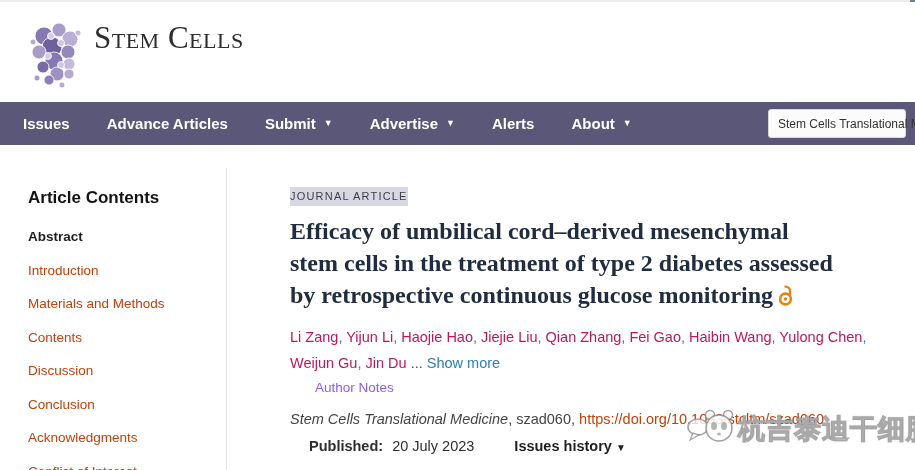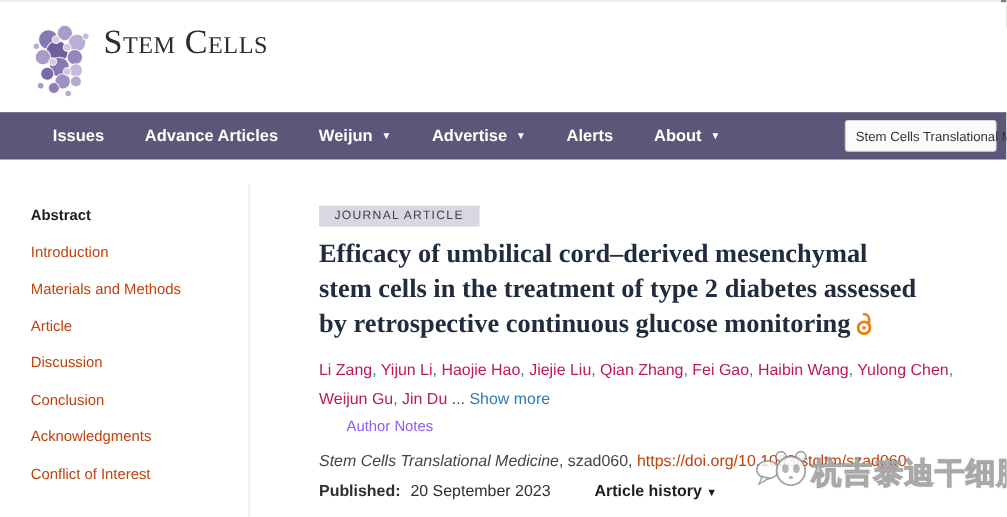--- a/index.html
+++ b/index.html
@@ -18,21 +18,21 @@
     font-family:"Liberation Serif", serif; color:#2d2d2d;
     font-variant:small-caps; line-height:1.02; letter-spacing:.5px;
   }
   .logo-line { font-size:31px; font-weight:500; }
   .reg-mark { font-size:10px; vertical-align:18px; font-variant:normal; letter-spacing:0; }
 
   
   .primary-nav {
     position:absolute; top:102px; left:0; right:0; height:43px;
     background:#5b5778; display:flex; align-items:center;
-    padding-left:48px; box-sizing:border-box;
+    padding-left:23px; box-sizing:border-box;
   }
   .nav-item {
     color:#fff; font-size:15px; font-weight:700; margin-right:37px;
     text-decoration:none; display:flex; align-items:center; gap:8px; cursor:pointer; white-space:nowrap;
   }
   .caret { font-size:9px; line-height:1; }
   .journal-select {
     position:absolute; right:9px; top:7px; width:138px; height:29px;
     background:#fbfbfb; border:1px solid #d8d8d8; border-radius:3px;
     display:flex; align-items:center; justify-content:space-between;
@@ -45,42 +45,42 @@
   .toc { position:absolute; left:28px; top:188px; width:185px; }
   .toc-title { font-size:17px; font-weight:700; color:#141414; margin:0 0 21px 0; }
   .toc-list { list-style:none; margin:0; padding:0; }
   .toc-list li { font-size:13.5px; color:#c2410c; margin-bottom:18.5px; cursor:pointer; }
   .toc-list li.active { font-weight:700; color:#1e1e1e; }
 
   
   .article-main { position:absolute; left:290px; top:186px; width:606px; }
   .badge {
     display:inline-block; background:#d7d8e3; color:#3f4045;
-    font-size:11px; letter-spacing:1.2px; padding:3px 14px 4px;
+    font-size:11px; letter-spacing:1.2px; padding:3px 0 4px;
   }
   .article-title {
     font-family:"Liberation Serif", serif; font-size:24px; line-height:1.33;
     color:#212d3e; margin:10px 0 0; max-width:545px; font-weight:700;
   }
   .oa-icon { display:inline-block; vertical-align:-3px; margin-left:4px; }
   .authors {
     margin:9px 0 0; width:594px; font-size:14.5px; line-height:1.82; color:#2e7cb5;
   }
   .author { color:#be185d; cursor:pointer; }
   .ellipsis { color:#4a4a4a; }
   .show-more { color:#2e7cb5; cursor:pointer; text-decoration:none;text-align:center; }
   .author-notes {
     margin:4px 0 0 25px; font-size:13.5px; color:#8b5cf6; cursor:pointer;
     display:inline-block; text-decoration:none;
   }
   .citation { margin:15px 0 0; font-size:14.5px; color:#454545; }
   .journal-name { font-style:italic; }
   .doi-link { color:#c2410c; text-decoration:none; cursor:pointer; }
   .pub-line { margin:11px 0 0; font-size:14.5px; color:#2e2e2e; }
-  .pub-label { font-weight:700; margin-right:9px; }
+  .pub-label { font-weight:700; margin-right:9px;margin-left:19px; }
   .history { font-weight:700; margin-left:40px; color:#1e1e1e; cursor:pointer; }
   .history .caret { font-size:10px; margin-left:4px; }
 
   
   .watermark {
     position:absolute; left:686px; top:406px; display:flex; align-items:center;
     z-index:5; pointer-events:none;
   }
   .wm-text {
     font-family:sans-serif; font-size:27px; font-weight:700; letter-spacing:1px;
@@ -130,21 +130,21 @@
 
 <nav class="primary-nav">
   <div id="nav-items" style="display:flex;align-items:center;">
       <a class="nav-item">
         <span>Issues</span>
       </a>
       <a class="nav-item">
         <span>Advance Articles</span>
       </a>
       <a class="nav-item">
-        <span>Weijun</span>
+        <span>Submit</span>
         <span class="caret">▼</span>
       </a>
       <a class="nav-item">
         <span>Advertise</span>
         <span class="caret">▼</span>
       </a>
       <a class="nav-item">
         <span>Alerts</span>
       </a>
       <a class="nav-item">
@@ -153,25 +153,26 @@
       </a>
     </div>
   <div class="journal-select">
     <span>Stem Cells Translational M</span>
 
   </div>
 </nav>
 
 <div class="divider-v"></div>
 <aside class="toc">
+  <h2 class="toc-title">Article Contents</h2>
   <ul class="toc-list" id="toc-list">
       <li class="active">Abstract</li>
       <li>Introduction</li>
       <li>Materials and Methods</li>
-      <li>Article</li>
+      <li>Contents</li>
       <li>Discussion</li>
       <li>Conclusion</li>
       <li>Acknowledgments</li>
       <li>Conflict of Interest</li>
     </ul>
 </aside>
 
 <main class="article-main">
   <span class="badge">JOURNAL ARTICLE</span>
 
@@ -180,21 +181,21 @@
       <circle cx="8.5" cy="14" r="5.4" fill="none" stroke="#e8830c" stroke-width="2.6"></circle>
       <circle cx="8.5" cy="14" r="1.7" fill="#e8830c"></circle>
     </svg></span></h1>
 
   <p class="authors" id="authors"><span class="author">Li Zang</span>, <span class="author">Yijun Li</span>, <span class="author">Haojie Hao</span>, <span class="author">Jiejie Liu</span>, <span class="author">Qian Zhang</span>, <span class="author">Fei Gao</span>, <span class="author">Haibin Wang</span>, <span class="author">Yulong Chen</span>, <span class="author">Weijun Gu</span>, <span class="author">Jin Du</span><span class="ellipsis"> ... </span><a class="show-more">Show more</a></p>
 
   <a class="author-notes">Author Notes</a>
 
   <p class="citation"><span class="journal-name">Stem Cells Translational Medicine</span><span>, szad060, </span><a class="doi-link">https://doi.org/10.1093/stcltm/szad060</a></p>
 
-  <p class="pub-line"><span class="pub-label">Published:</span><span>20 September 2023</span><span class="history"><span>Article history</span><span class="caret">▼</span></span></p>
+  <p class="pub-line"><span class="pub-label">Published:</span><span>20 July 2023</span><span class="history"><span>Issues history</span><span class="caret">▼</span></span></p>
 </main>
 
 <div class="watermark">
   <span>
     <svg width="52" height="42" viewBox="0 0 52 42">
       <ellipse cx="12" cy="21" rx="10" ry="8" fill="rgba(255,255,255,0.78)" stroke="rgba(130,130,130,0.7)" stroke-width="1.6"></ellipse>
       <path d="M7 27 L4 34 L13 29 Z" fill="rgba(255,255,255,0.78)" stroke="rgba(130,130,130,0.7)" stroke-width="1.3"></path>
       <circle cx="24" cy="9" r="4.5" fill="rgba(255,255,255,0.85)" stroke="rgba(130,130,130,0.75)" stroke-width="1.5"></circle>
       <circle cx="42" cy="9" r="4.5" fill="rgba(255,255,255,0.85)" stroke="rgba(130,130,130,0.75)" stroke-width="1.5"></circle>
       <circle cx="33" cy="22" r="13" fill="rgba(255,255,255,0.85)" stroke="rgba(130,130,130,0.75)" stroke-width="1.6"></circle>

